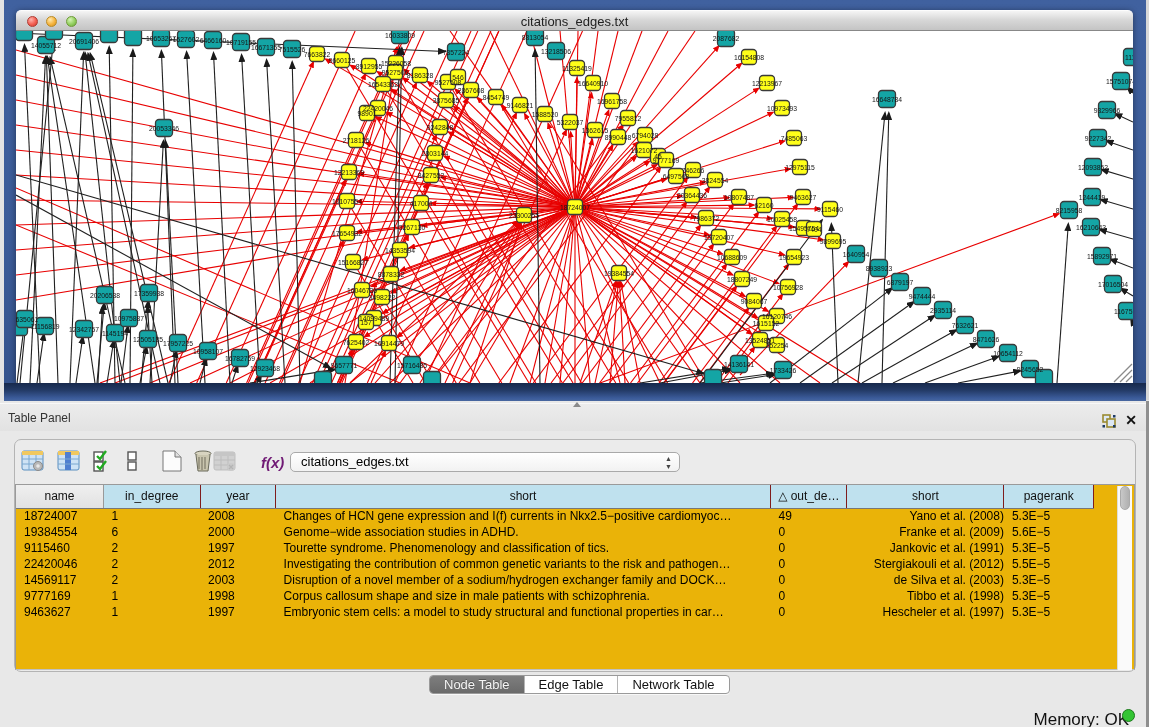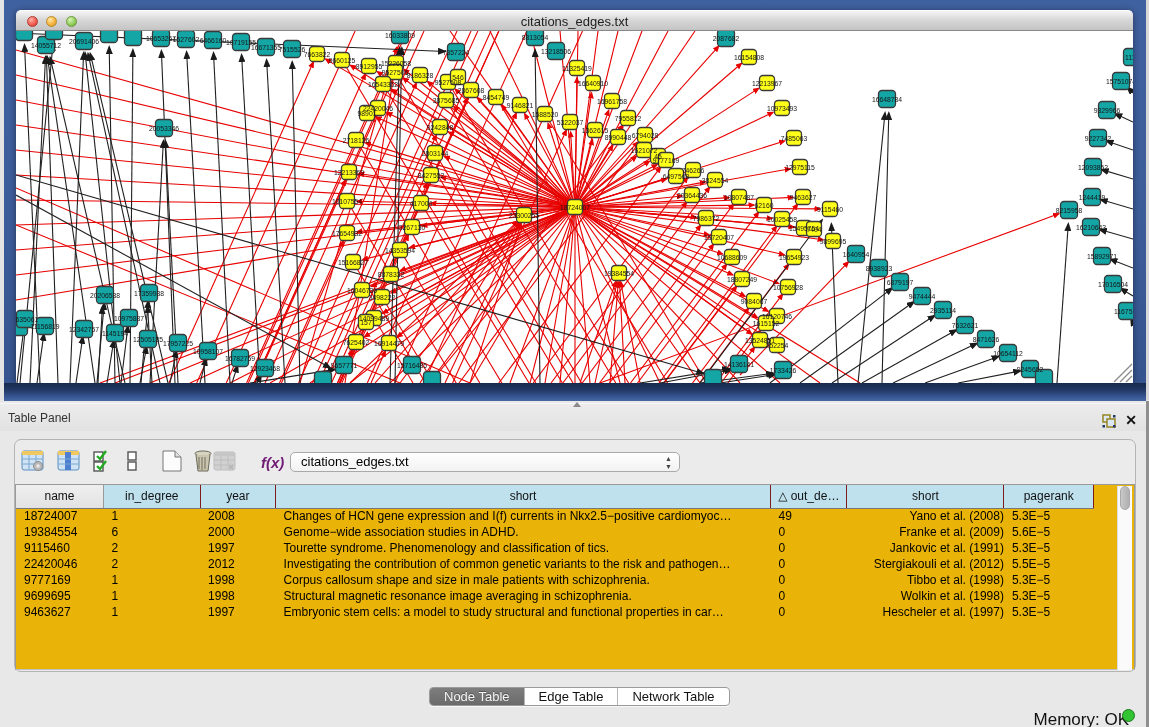--- a/index.html
+++ b/index.html
@@ -23,21 +23,21 @@
 table.grid{border-collapse:collapse;table-layout:fixed;width:1078px;font-size:12px}
 table.grid th{height:23px;font-weight:normal;color:#111;border-right:1px solid #7f1d1d;border-bottom:1px solid #777;background:#bfe1ee;overflow:hidden;white-space:nowrap}
 table.grid th.g{background:linear-gradient(#efefef,#e2e2e2);border-right:1px solid #999}
 table.grid td{height:16px;padding:0 6px;color:#000;overflow:hidden;white-space:nowrap}
 .c0{width:87px}.c1{width:96px}.c2{width:75px}.c3{width:492px}
 .c4{width:76px}.c5{width:156px}.c6{width:89px}
 td.c5{text-align:right}
 table.grid td{padding:0 0 0 8px}td.c3{padding-left:5px}td.c6{padding-left:4px}
 .sbar{position:absolute;right:2px;top:1px;width:15px;height:184px;background:#fafafa;border-left:1px solid #ddd}
 .sbar .thumb{position:absolute;left:2px;top:0px;width:10px;height:24px;background:linear-gradient(90deg,#c8c8c8,#b0b0b0);border-radius:6px;border:1px solid #aaa}
-.tabs{position:absolute;left:429px;top:286px;height:19px;display:flex;border:1px solid #9a9a9a;border-radius:4px;overflow:hidden;background:#fff;box-shadow:0 1px 0 rgba(255,255,255,.7)}
+.tabs{position:absolute;left:429px;top:274px;height:19px;display:flex;border:1px solid #9a9a9a;border-radius:4px;overflow:hidden;background:#fff;box-shadow:0 1px 0 rgba(255,255,255,.7)}
 .tabs .seg{padding:0 14px;font-size:13px;line-height:18px;color:#111;border-right:1px solid #b5b5b5}
 .tabs .seg:last-child{border-right:none}
 .tabs .sel{background:linear-gradient(#7e7e7e,#6a6a6a);color:#f4f4f4;text-shadow:0 -1px 0 rgba(0,0,0,.3)}
 .status{position:absolute;right:20px;top:309px;font-size:17px;color:#111}
 .dot{position:absolute;right:14px;top:308px;width:13px;height:13px;border-radius:50%;background:#33c433;border:1px solid #1c7a1c}
 .toolbar{position:absolute;left:6px;top:10px;height:24px}
 .combo{position:absolute;left:275px;top:12px;width:390px;height:20px;background:linear-gradient(#fff,#f2f2f2);border:1px solid #a9a9a9;border-radius:5px;font-size:13px;color:#000;line-height:18px;padding-left:10px}
 .combo .arr{position:absolute;right:7px;top:2px;font-size:7px;color:#444;line-height:8px}
 .fx{position:absolute;left:246px;top:14px;font-size:15px;font-style:italic;font-weight:bold;color:#701a75}
 .flicon{position:absolute;right:33px;top:10px;width:14px;height:14px}
@@ -699,35 +699,35 @@
 <tr>
               <td class="c0">22420046</td>
               <td class="c1">2</td>
               <td class="c2">2012</td>
               <td class="c3">Investigating the contribution of common genetic variants to the risk and pathogen…</td>
               <td class="c4">0</td>
               <td class="c5">Stergiakouli et al. (2012)</td>
               <td class="c6">5.5E−5</td>
             </tr>
 <tr>
+              <td class="c0">14569117</td>
+              <td class="c1">2</td>
+              <td class="c2">2003</td>
+              <td class="c3">Disruption of a novel member of a sodium/hydrogen exchanger family and DOCK…</td>
+              <td class="c4">0</td>
+              <td class="c5">de Silva et al. (2003)</td>
+              <td class="c6">5.3E−5</td>
+            </tr>
+<tr>
               <td class="c0">9777169</td>
               <td class="c1">1</td>
               <td class="c2">1998</td>
               <td class="c3">Corpus callosum shape and size in male patients with schizophrenia.</td>
               <td class="c4">0</td>
               <td class="c5">Tibbo et al. (1998)</td>
-              <td class="c6">5.3E−5</td>
-            </tr>
-<tr>
-              <td class="c0">9699695</td>
-              <td class="c1">1</td>
-              <td class="c2">1998</td>
-              <td class="c3">Structural magnetic resonance image averaging in schizophrenia.</td>
-              <td class="c4">0</td>
-              <td class="c5">Wolkin et al. (1998)</td>
               <td class="c6">5.3E−5</td>
             </tr>
 <tr>
               <td class="c0">9463627</td>
               <td class="c1">1</td>
               <td class="c2">1997</td>
               <td class="c3">Embryonic stem cells: a model to study structural and functional properties in car…</td>
               <td class="c4">0</td>
               <td class="c5">Hescheler et al. (1997)</td>
               <td class="c6">5.3E−5</td>

